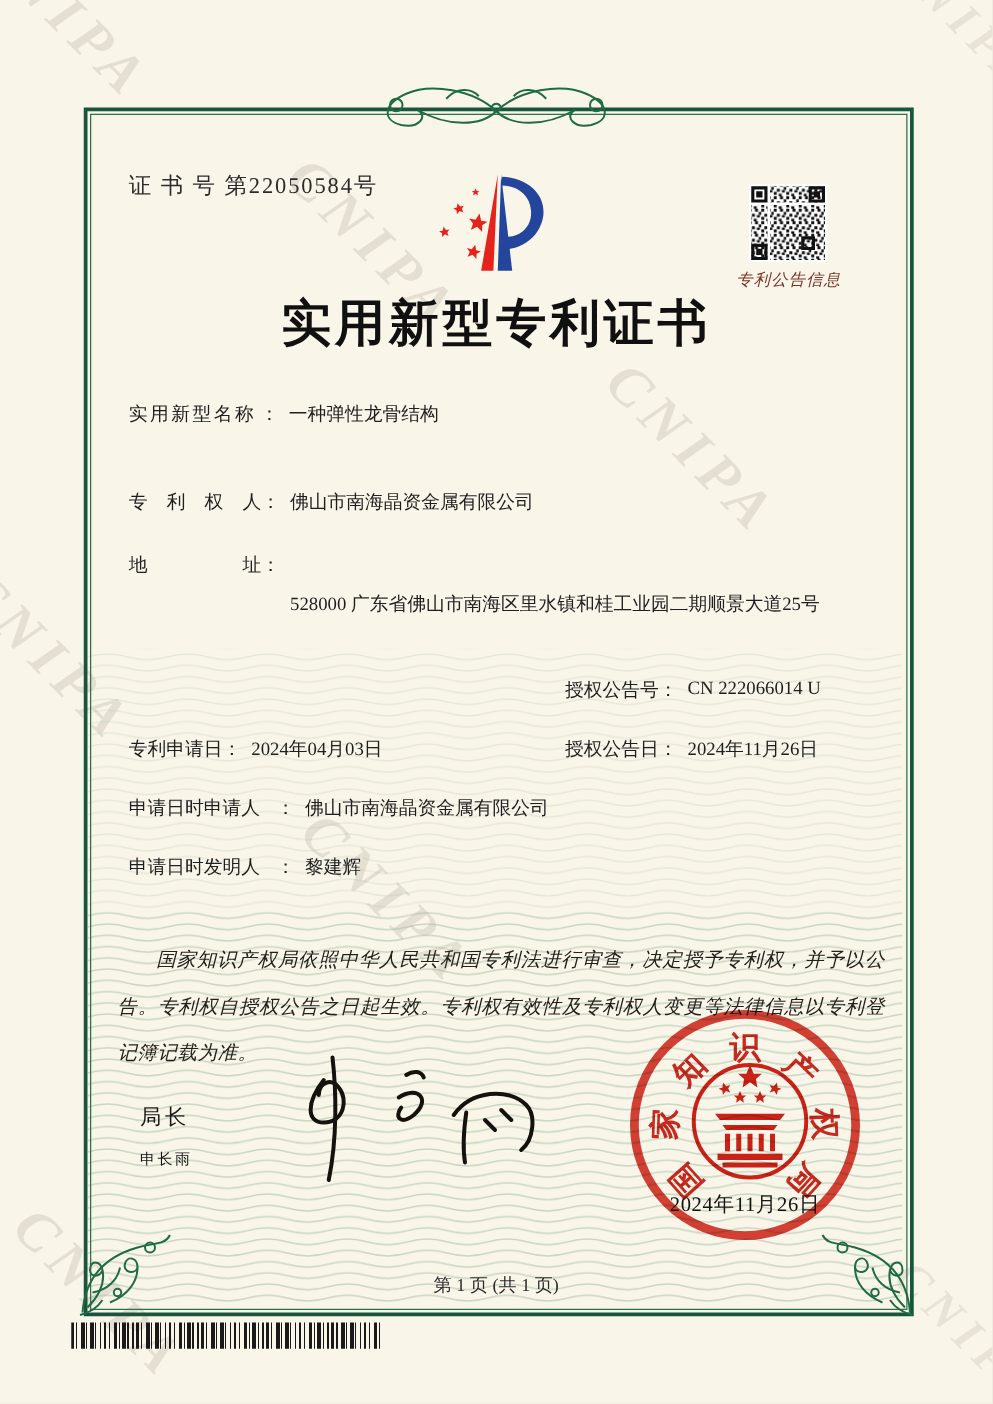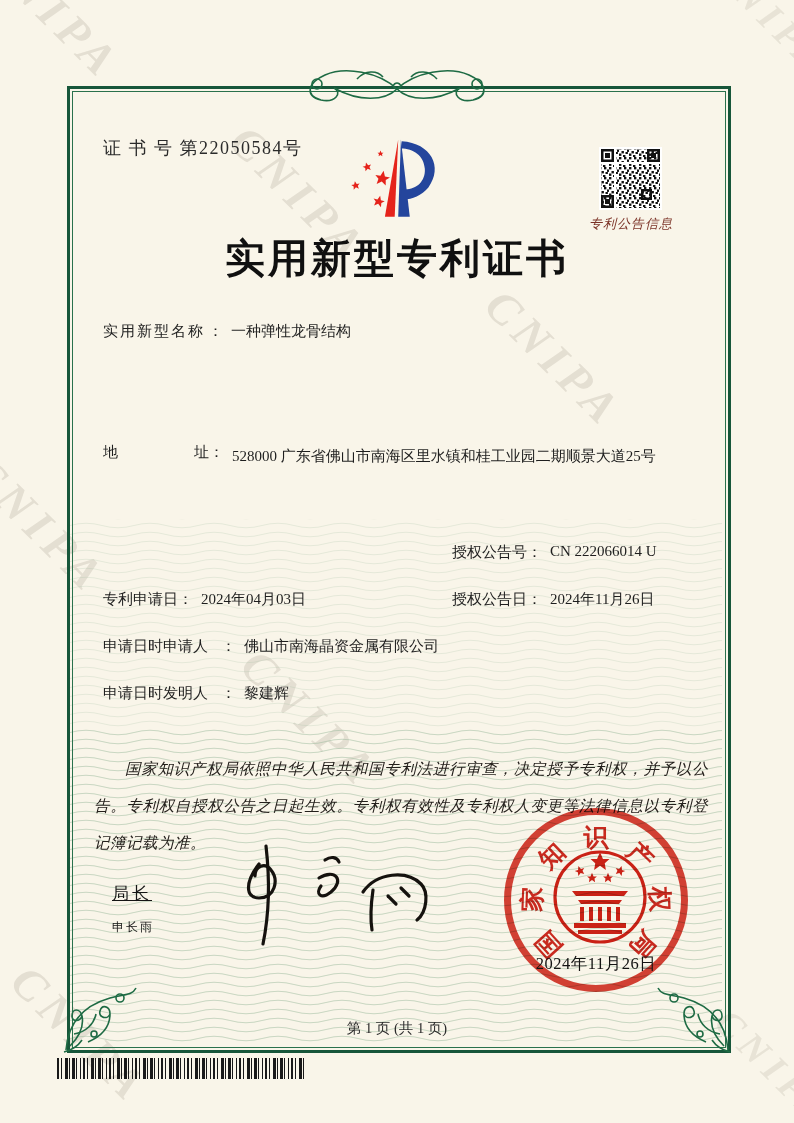--- a/index.html
+++ b/index.html
@@ -27,28 +27,28 @@
   .qr-label{position:absolute;left:583px;top:215px;width:96px;text-align:center;
     font-size:13px;font-style:italic;color:#7b3226;letter-spacing:1px;}
   .title{position:absolute;left:0;top:231px;width:794px;text-align:center;
     font-size:40px;font-weight:bold;letter-spacing:3px;color:#101010;}
   
   .row{position:absolute;left:103px;font-size:15px;color:#1e1e1e;white-space:nowrap;}
   .row .lbl{display:inline-block;width:106px;text-align:justify;text-align-last:justify;vertical-align:top;}
   .row .lbl7{display:inline-block;width:118px;vertical-align:top;}
   .row .colon{vertical-align:top;}
   .row .val{margin-left:8px;vertical-align:top;}
-  .row .val-wrap{display:inline-block;margin-left:8px;width:455px;white-space:normal;line-height:26px;vertical-align:top;}
+  .row .val-wrap{display:inline-block;margin-left:8px;width:455px;white-space:normal;line-height:26px;vertical-align:top;margin-top:28px;}
   .row.right-col{left:452px;}
   
   .statement{position:absolute;left:94px;top:750px;width:614px;
     font-size:15.5px;font-style:italic;line-height:37px;text-indent:2em;
     letter-spacing:0.5px;color:#24201c;text-align:justify;}
   
-  .director-label{position:absolute;left:112px;top:882px;font-size:17px;letter-spacing:3px;color:#151515;text-decoration:underline;}
+  .director-label{position:absolute;left:112px;top:882px;font-size:17px;letter-spacing:3px;color:#151515;}
   .director-name{position:absolute;left:112px;top:919px;font-size:12px;letter-spacing:2px;color:#151515;}
   .signature{position:absolute;left:225px;top:838px;}
   .seal{position:absolute;left:504px;top:808px;width:184px;height:184px;
     border:7px solid rgba(208,40,27,0.88);border-radius:50%;
     mix-blend-mode:multiply;box-sizing:border-box;}
   .seal-char{position:absolute;left:50%;top:50%;font-size:25px;font-weight:bold;
     color:rgba(203,32,21,0.95);width:26px;margin-left:-13px;margin-top:-15px;text-align:center;}
   .seal-emblem{position:absolute;left:41px;top:28px;}
   .seal-date{position:absolute;left:0;top:138px;width:100%;text-align:center;
     font-size:16.5px;color:#141414;letter-spacing:0.5px;mix-blend-mode:normal;}
@@ -166,20 +166,23 @@
     </g>
   </svg>
   <div class="qr-label">专利公告信息</div>
 
   <div class="title">实用新型专利证书</div>
 
   <div class="row" style="top:322px">
     <span class="lbl" style="width:100px">实用新型名称</span><span class="colon" style="margin-left:5px">：</span><span class="val">一种弹性龙骨结构</span>
   </div>
 
+  <div class="row" style="top:392px">
+    <span class="lbl">专利权人</span><span class="colon">：</span><span class="val">佛山市南海晶资金属有限公司</span>
+  </div>
 
   <div class="row" style="top:443px">
     <span class="lbl">地址</span><span class="colon">：</span><span class="val-wrap">528000 广东省佛山市南海区里水镇和桂工业园二期顺景大道25号</span>
   </div>
 
 
   <div class="row right-col" style="top:543px">
     <span>授权公告号</span><span class="colon">：</span><span class="val">CN 222066014 U</span>
   </div>
 

